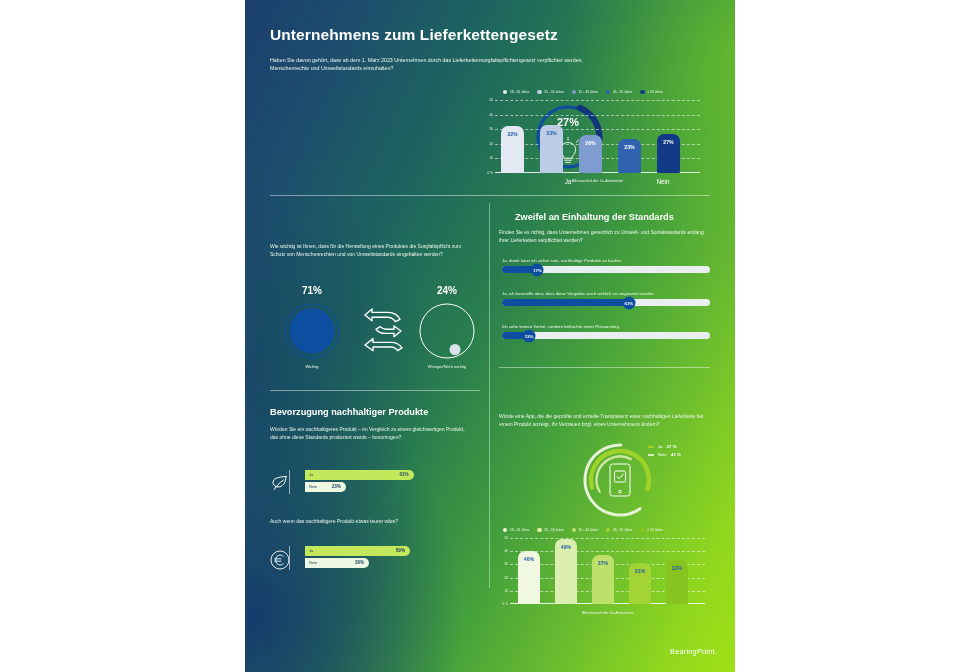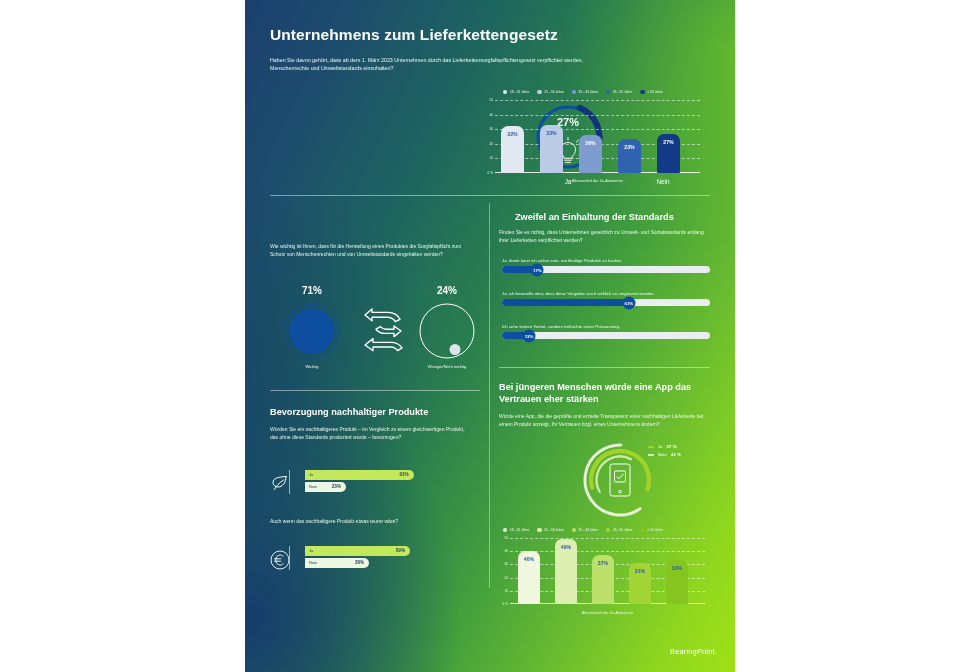--- a/index.html
+++ b/index.html
@@ -350,21 +350,20 @@
      <div class="gbar ja" style="width:59%; margin-left:2px;">
        <span class="gbar-lab">Ja</span>
        <span class="gbar-val">59%</span>
      </div>
      <div class="gbar nein" style="width:36%; margin-left:2px;">
        <span class="gbar-lab">Nein</span>
        <span class="gbar-val">36%</span>
      </div>
    </div>
 
-   <div class="h2" style="position:absolute; left:254px; top:381px; width:210px;">Bei jüngeren Menschen würde eine App das Vertrauen eher stärken</div>
    <div class="qtext" style="position:absolute; left:254px; top:413px; width:206px;">Würde eine App, die die geprüfte und erzielte Transparenz einer nachhaltigen Lieferkette bei einem Produkt anzeigt, Ihr Vertrauen bzgl. eines Unternehmens ändern?</div>
 
    <div style="position:absolute; left:335px; top:440px; width:80px; height:80px;">
      <svg width="80" height="80" viewBox="0 0 80 80">
 
        <circle cx="40" cy="40" r="35" fill="none" stroke="#e6f2d6" stroke-width="3" stroke-linecap="round" stroke-dasharray="132 88" transform="rotate(55 40 40)"></circle>
 
        <circle cx="40" cy="40" r="29" fill="none" stroke="#9fd32a" stroke-width="4.5" stroke-linecap="round" stroke-dasharray="108 74" transform="rotate(165 40 40)"></circle>
 
        <circle cx="40" cy="40" r="23.5" fill="none" stroke="#cfe8a0" stroke-width="2.4" stroke-linecap="round" stroke-dasharray="60 88" transform="rotate(150 40 40)"></circle>

